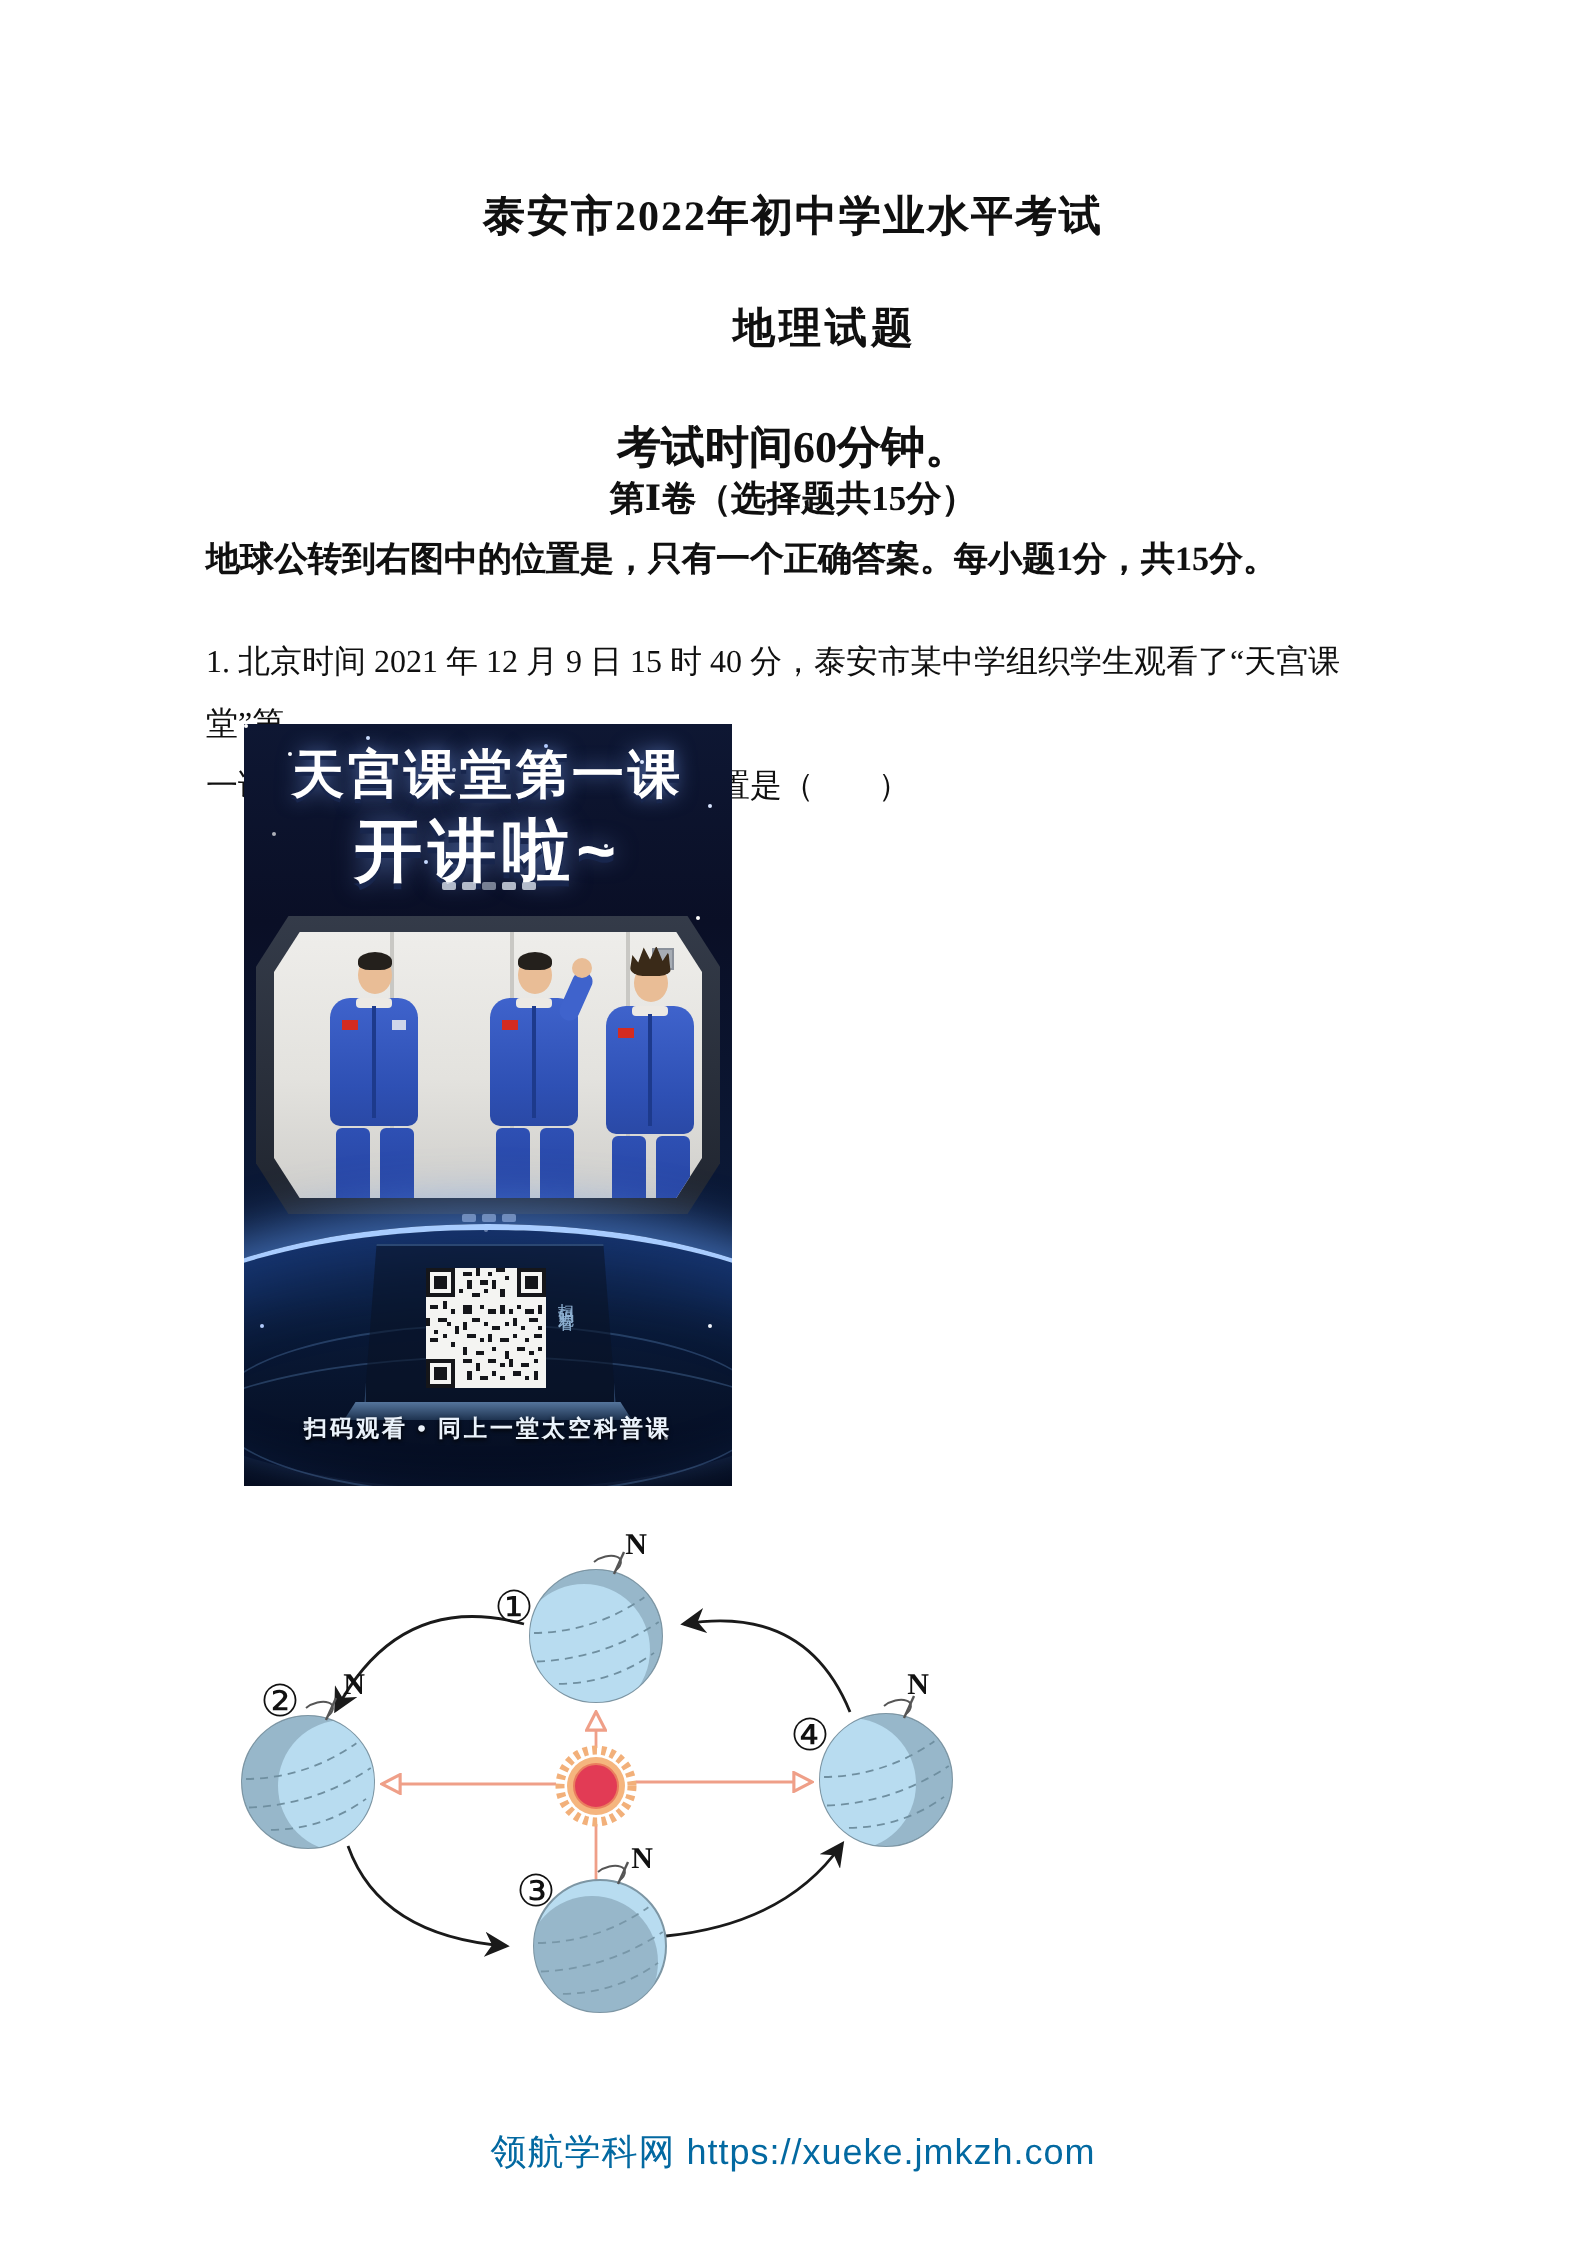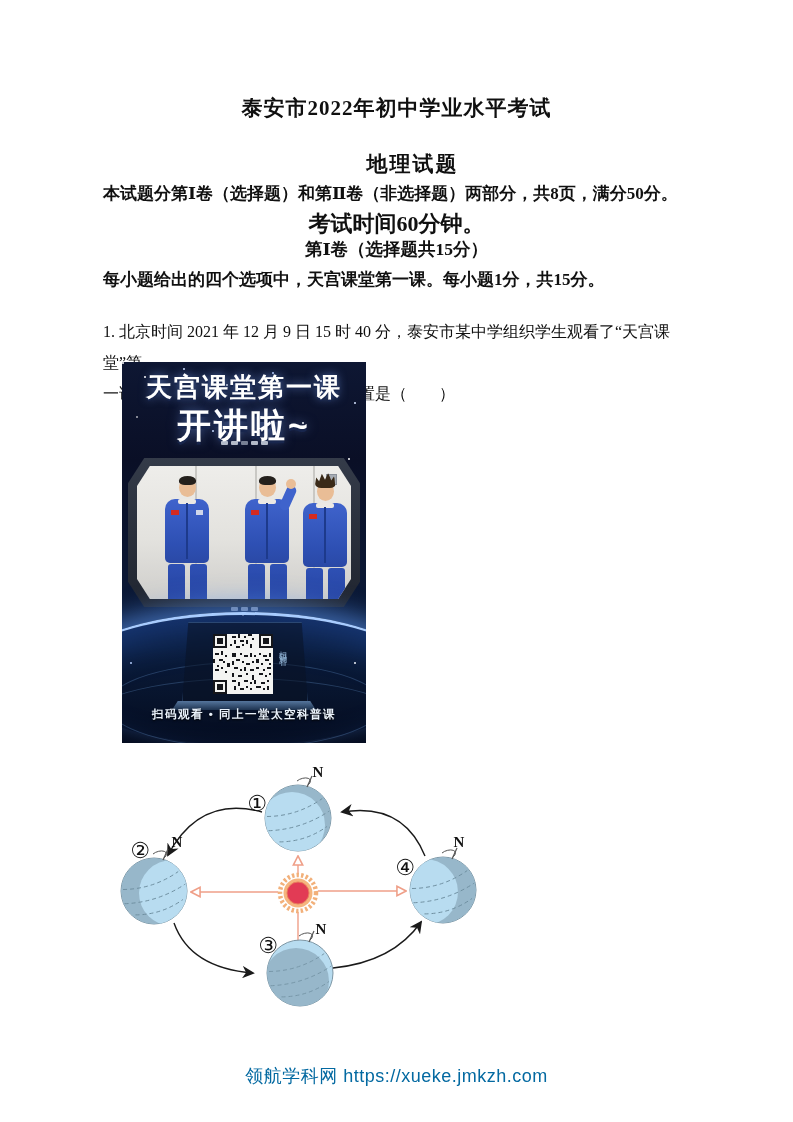--- a/index.html
+++ b/index.html
@@ -79,24 +79,23 @@
   .pos-label{font-family:"DejaVu Sans",sans-serif;font-size:22px;fill:#111;}
   .n-label{font-family:"Liberation Serif","DejaVu Serif",serif;font-weight:bold;font-size:15px;fill:#111;}
 </style>
 </head>
 <body>
 
 <div class="page">
 
   <div class="abs center doc-title">泰安市2022年初中学业水平考试</div>
   <div class="abs center doc-subject">地理试题</div>
-  <div class="abs intro1">本试题分第Ⅰ卷（选择题）和第Ⅱ卷（非选择题）两部分，共8页，满分50分。</div>
   <div class="abs center intro2">考试时间60分钟。</div>
   <div class="abs center section-h">第Ⅰ卷（选择题共15分）</div>
-  <div class="abs instruction">每小题给出的四个选项中，天宫课堂第一课。每小题1分，共15分。</div>
+  <div class="abs instruction">地球公转到右图中的位置是，只有一个正确答案。每小题1分，共15分。</div>
 
   <div class="abs question">
     <span class="qline">1. 北京时间 2021 年 12 月 9 日 15 时 40 分，泰安市某中学组织学生观看了“天宫课堂”第</span>
     <span class="qline">一课。此时，地球公转到右图中的位置是（　　）</span>
   </div>
 
   <div class="poster">
     <div class="star-dots"></div>
     <div class="abs center poster-sub">开讲啦~</div>
     <div class="abs center poster-title">天宫课堂第一课</div>

